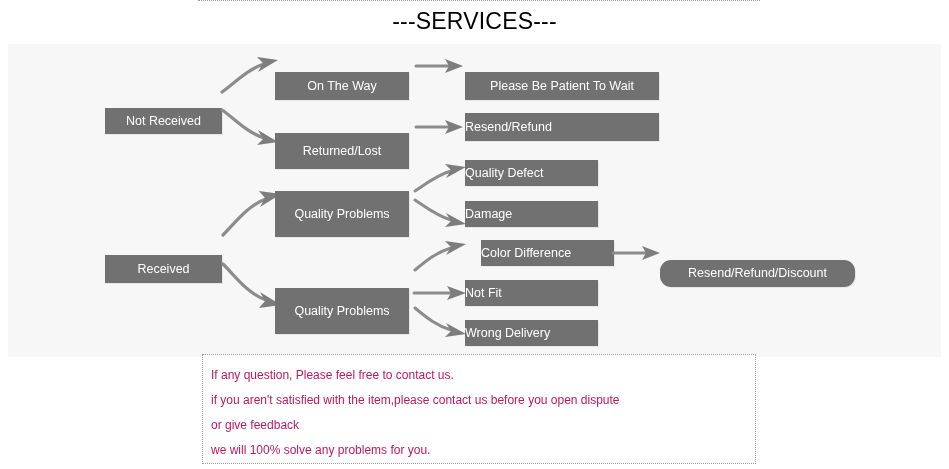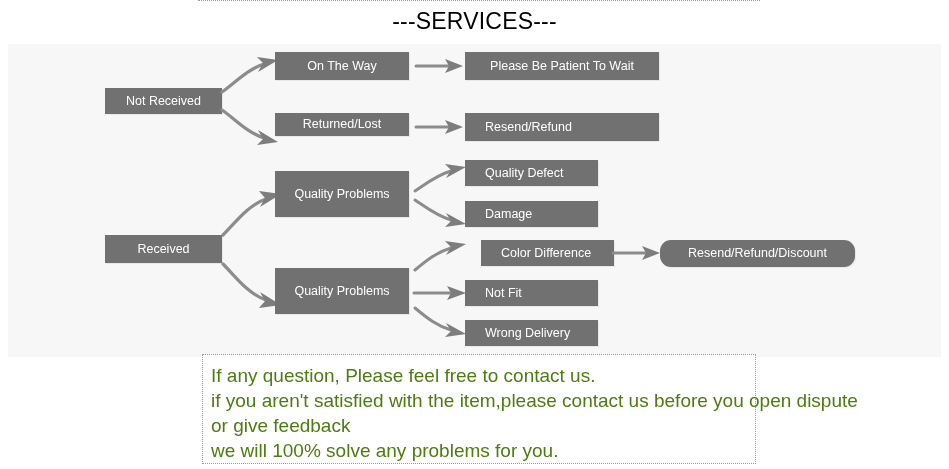--- a/index.html
+++ b/index.html
@@ -63,44 +63,44 @@
     background: #717171;
     color: #ffffff;
     font-size: 12.5px;
     font-family: "Liberation Sans", sans-serif;
     box-sizing: border-box;
     display: flex;
     align-items: center;
     line-height: 1;
     box-shadow: 1px 1px 0 rgba(0,0,0,0.06);
   }
-  .node.center { justify-content: center; }
-  .node.left   { justify-content: flex-start; padding-left: 20px; }
+  .node.center { justify-content: center; margin-top: 20px; }
+  .node.left   { justify-content: flex-start; }
 
   .arrow {
     position: absolute;
     pointer-events: none;
   }
   .arrow svg { display: block; overflow: visible; }
 
   
   #note-box {
     position: absolute;
     left: 202px;
     top: 354px;
     width: 554px;
     height: 110px;
     box-sizing: border-box;
     border: 1px dotted #9c9c9c;
     background: #ffffff;
     padding: 8px 0 0 8px;
   }
   .note-line {
-    font-size: 19px;
-    color: #4d7c0f;
+    font-size: 12px;
+    color: #be185d;
     font-family: "Liberation Sans", sans-serif;
     line-height: 25px;
     white-space: pre;
   }
 </style>
 </head>
 <body>
 
 <div id="page">
 
@@ -131,21 +131,21 @@
 
     <div class="node center" style="left:457px; top:8px; width:194px; height:28px;">Please Be Patient To Wait</div>
 
     <div class="arrow" style="left:212px; top:62px; width:62px; height:44px;">
       <svg width="62" height="44" viewBox="0 0 62 44">
         <path d="M2,4 C14,12 26,26 44,32" fill="none" stroke="#8c8c8c" stroke-width="3.2" stroke-linecap="round"></path>
         <path d="M58,36 L38,24 L43,33 L37,39 Z" fill="#7d7d7d"></path>
       </svg>
     </div>
 
-    <div class="node center" style="left:267px; top:69px; width:134px; height:23px;">Returned/Lost</div>
+    <div class="node center" style="left:267px; top:69px; width:134px; height:36px;">Returned/Lost</div>
 
     <div class="arrow" style="left:407px; top:73px; width:52px; height:20px;">
       <svg width="52" height="20" viewBox="0 0 52 20">
         <path d="M1,10 L34,10" fill="none" stroke="#8c8c8c" stroke-width="3" stroke-linecap="round"></path>
         <path d="M48,10 L30,17 L34,10 L30,3 Z" fill="#7d7d7d"></path>
       </svg>
     </div>
 
     <div class="node left" style="left:457px; top:69px; width:194px; height:28px;">Resend/Refund</div>
 

